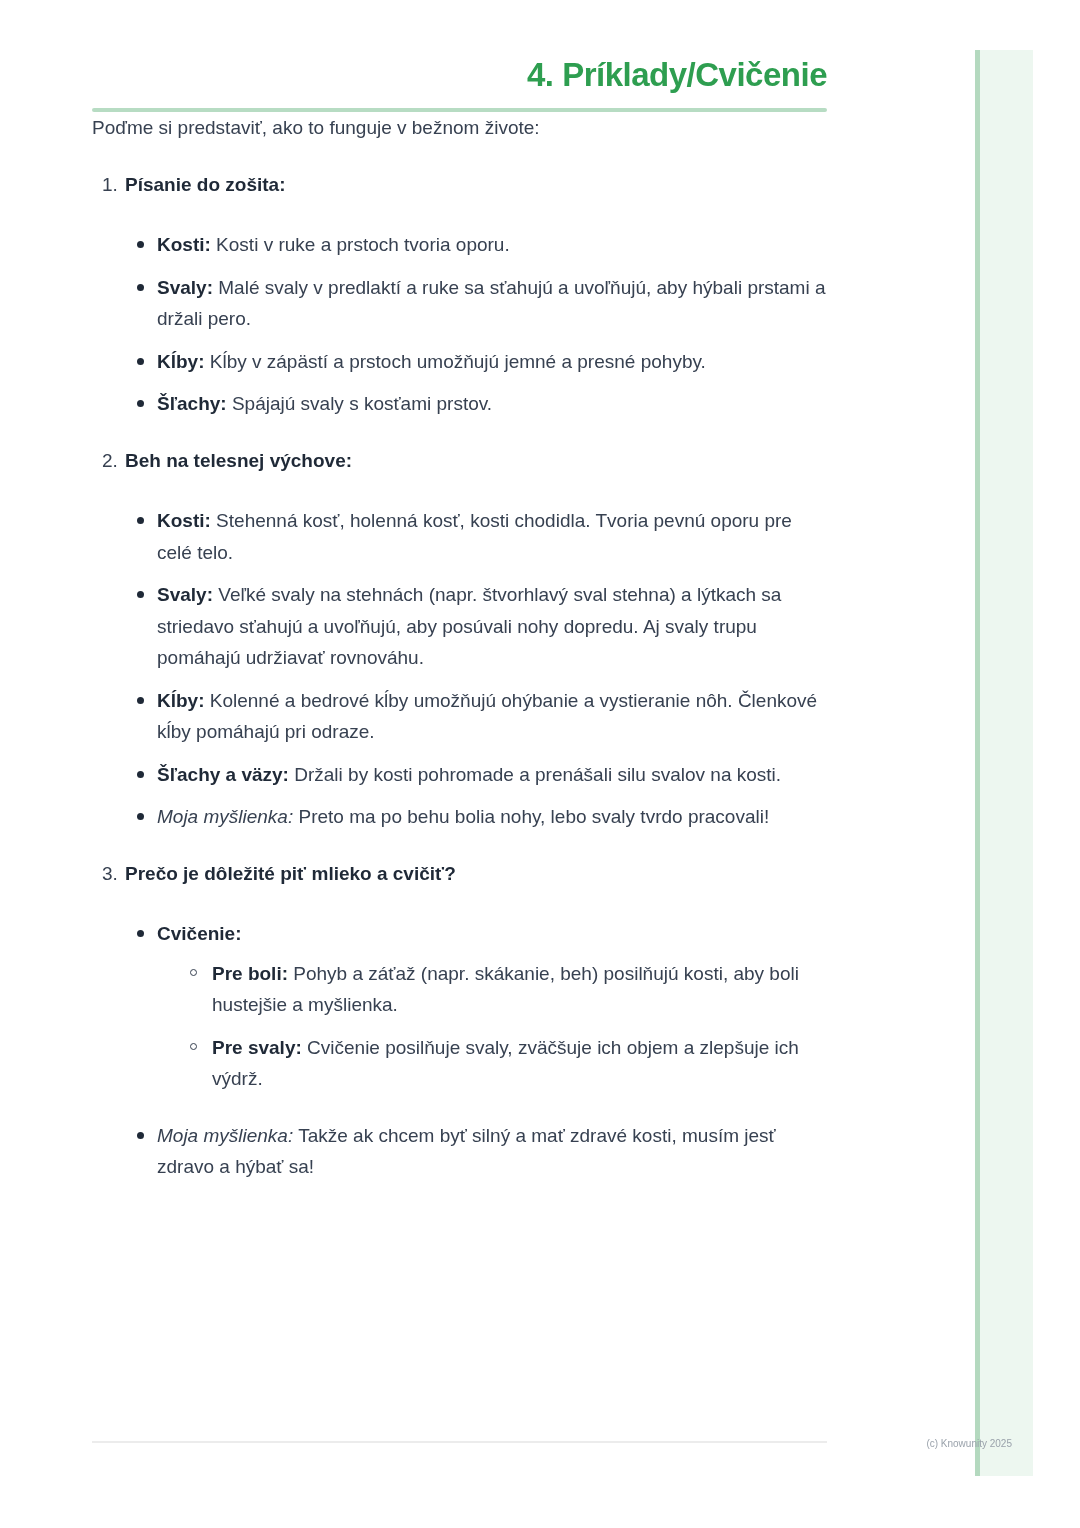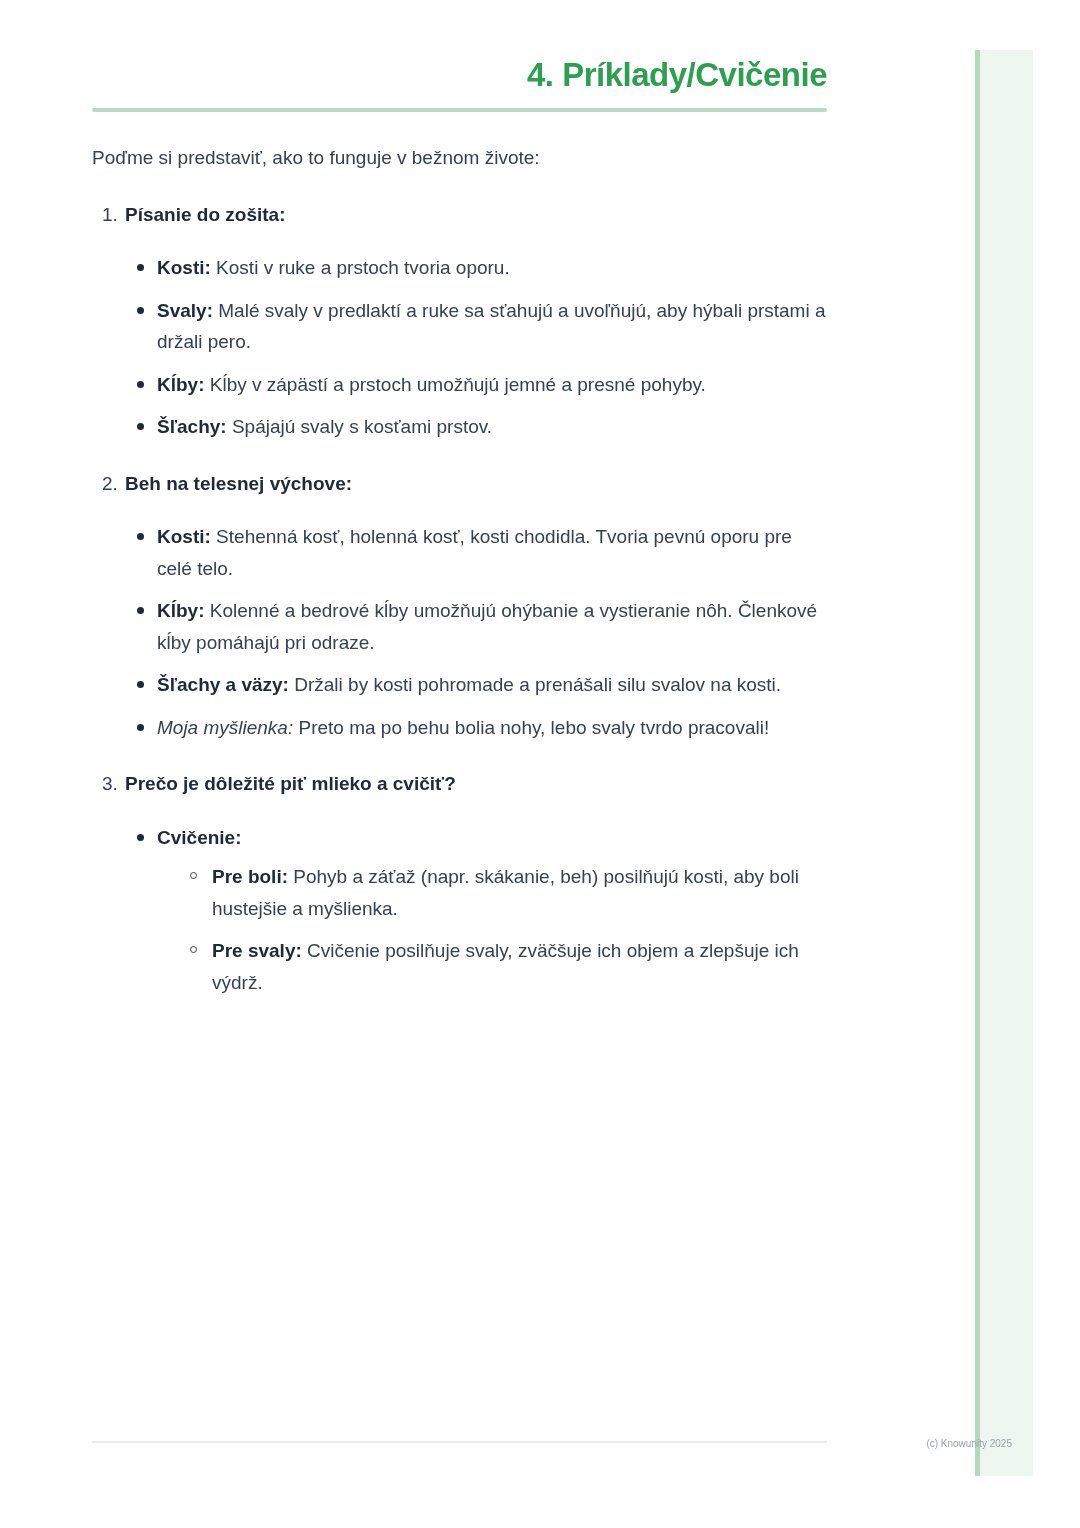--- a/index.html
+++ b/index.html
@@ -24,29 +24,29 @@
   }
   .page-title{
     font-size:33px;font-weight:700;color:var(--accent);
     letter-spacing:-0.5px;line-height:40px;text-align:right;
   }
   .title-underline{
     margin-top:13px;height:4px;width:735px;background:var(--underline);
     border-radius:2px;
   }
   .intro{
-    margin-top:30px;font-size:19px;line-height:31.5px;color:var(--body-text);
+    font-size:19px;line-height:31.5px;color:var(--body-text);
   }
   .section{margin-top:25px;}
   .section-heading{
     display:flex;font-size:19px;line-height:31.5px;color:var(--strong-text);
   }
   .sec-num{flex:none;width:23px;margin-left:10px;font-weight:400;color:var(--body-text);}
   .sec-title{font-weight:700;}
-  .bullets{margin-top:22px;}
+  .bullets{margin-top:29px;}
   .bullet{display:flex;margin-left:45px;margin-bottom:11px;}
   .bullet .marker-col{flex:none;width:20px;padding-top:12px;}
   .dot{display:block;width:7px;height:7px;border-radius:50%;background:var(--strong-text);}
   .circle{display:block;width:7px;height:7px;border-radius:50%;border:1.5px solid var(--body-text);background:transparent;}
   .item-text{
     flex:1;font-size:19px;line-height:31.5px;color:var(--body-text);
   }
   .item-text strong{color:var(--strong-text);font-weight:700;}
   .item-text em{font-style:italic;font-weight:400;color:var(--body-text);}
   .sub-bullets{margin-top:8px;margin-bottom:14px;}
@@ -121,20 +121,26 @@
       <div class="bullet">
         <span class="marker-col">
             <span class="dot"></span>
           </span>
         <p class="item-text"><strong>Kosti:</strong><span> Stehenná kosť, holenná kosť, kosti chodidla. Tvoria pevnú oporu pre celé telo.</span></p>
       </div>
       <div class="bullet">
         <span class="marker-col">
             <span class="dot"></span>
           </span>
+        <p class="item-text"><strong>Svaly:</strong><span> Veľké svaly na stehnách (napr. štvorhlavý sval stehna) a lýtkach sa striedavo sťahujú a uvoľňujú, aby posúvali nohy dopredu. Aj svaly trupu pomáhajú udržiavať rovnováhu.</span></p>
+      </div>
+      <div class="bullet">
+        <span class="marker-col">
+            <span class="dot"></span>
+          </span>
         <p class="item-text"><strong>Kĺby:</strong><span> Kolenné a bedrové kĺby umožňujú ohýbanie a vystieranie nôh. Členkové kĺby pomáhajú pri odraze.</span></p>
       </div>
       <div class="bullet">
         <span class="marker-col">
             <span class="dot"></span>
           </span>
         <p class="item-text"><strong>Šľachy a väzy:</strong><span> Držali by kosti pohromade a prenášali silu svalov na kosti.</span></p>
       </div>
       <div class="bullet">
         <span class="marker-col">
@@ -166,20 +172,26 @@
             </div>
             <div class="sub-bullet">
               <span class="marker-col">
                   <span class="circle"></span>
                 </span>
               <p class="item-text"><strong>Pre svaly:</strong><span> Cvičenie posilňuje svaly, zväčšuje ich objem a zlepšuje ich výdrž.</span></p>
             </div>
           </div>
         </div>
       </div>
+      <div class="bullet">
+        <span class="marker-col">
+            <span class="dot"></span>
+          </span>
+        <p class="item-text"><em>Moja myšlienka:</em><span> Takže ak chcem byť silný a mať zdravé kosti, musím jesť zdravo a hýbať sa!</span></p>
+      </div>
     </div>
   </div>
 
 </div>
 
 <div class="footer-divider"></div>
 <div class="footer-credit">(c) Knowunity 2025</div>
 
 <div class="sidebar-line"></div>
 <div class="sidebar-panel"></div>

